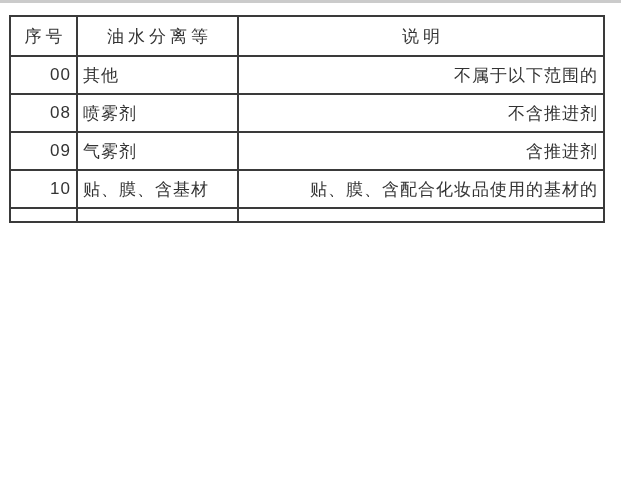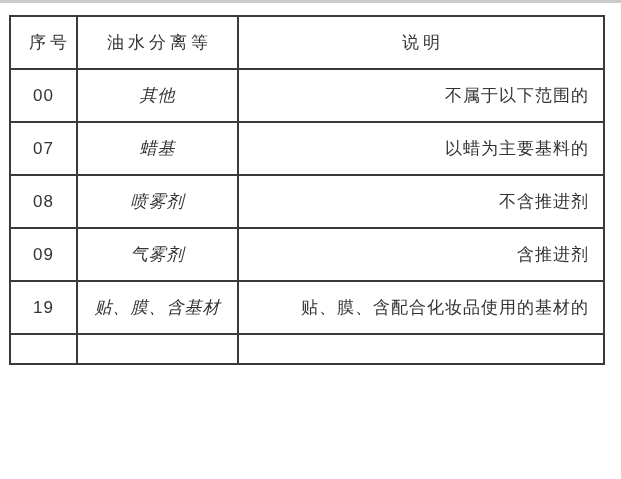--- a/index.html
+++ b/index.html
@@ -32,44 +32,43 @@
     color: #333333;
     background: #ffffff;
   }
   table.dosage-table th,
   table.dosage-table td {
     border: 2px solid #3a3a3a;
     font-size: 17px;
     font-weight: normal;
     overflow: hidden;
     white-space: nowrap;
-    padding: 14px;
+    padding: 5px;
   }
   table.dosage-table thead tr {
     height: 40px;
   }
   table.dosage-table tbody tr {
     height: 38px;
   }
   table.dosage-table tbody tr.stub-row {
     height: 14px;
   }
   th {
     text-align: center;
     letter-spacing: 4px;
     text-indent: 4px; 
   }
   td.code {
-    text-align: center;
+    text-align: right;
     letter-spacing: 1px;
   }
   td.form {
-    text-align: center;
+    text-align: left;
     letter-spacing: 1px;
-    font-style: italic;
   }
   td.description {
     text-align: right;
     padding-left: 9px;
     letter-spacing: 1px;
   }
   col.col-code { width: 67px; }
   col.col-form { width: 161px; }
   col.col-description { width: 366px; }
 </style>
@@ -91,36 +90,31 @@
       <th>说明</th>
     </tr>
   </thead>
   <tbody id="table-body">
       <tr>
         <td class="code">00</td>
         <td class="form">其他</td>
         <td class="description">不属于以下范围的</td>
       </tr>
       <tr>
-        <td class="code">07</td>
-        <td class="form">蜡基</td>
-        <td class="description">以蜡为主要基料的</td>
-      </tr>
-      <tr>
         <td class="code">08</td>
         <td class="form">喷雾剂</td>
         <td class="description">不含推进剂</td>
       </tr>
       <tr>
         <td class="code">09</td>
         <td class="form">气雾剂</td>
         <td class="description">含推进剂</td>
       </tr>
       <tr>
-        <td class="code">19</td>
+        <td class="code">10</td>
         <td class="form">贴、膜、含基材</td>
         <td class="description">贴、膜、含配合化妆品使用的基材的</td>
       </tr>
       <tr class="stub-row">
         <td class="code"></td>
         <td class="form"></td>
         <td class="description"></td>
       </tr>
     </tbody>
 </table>

